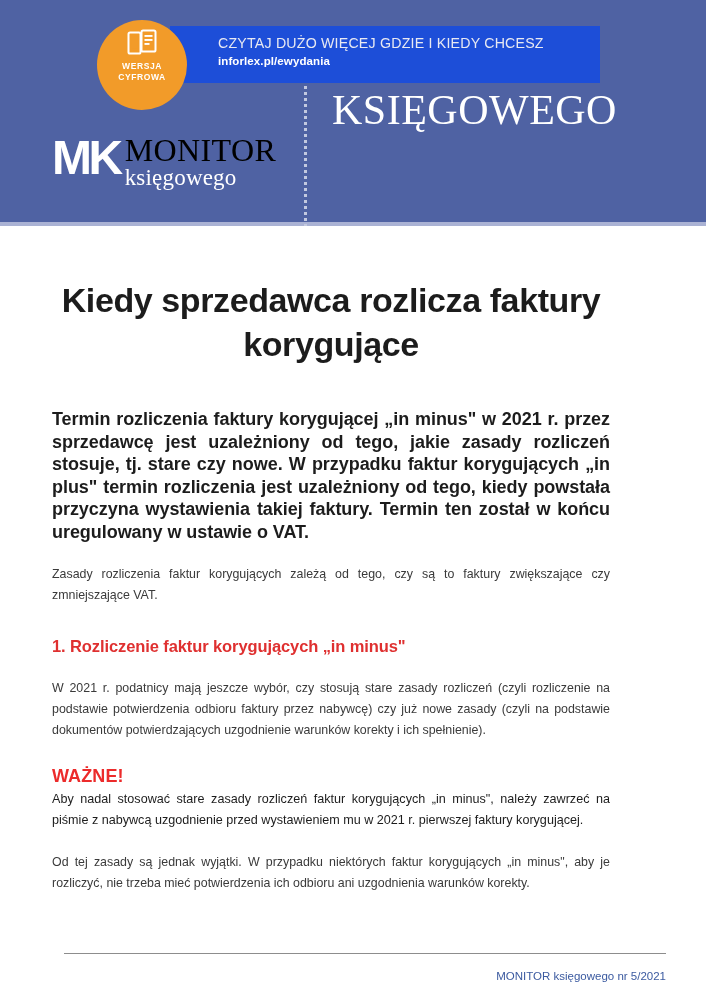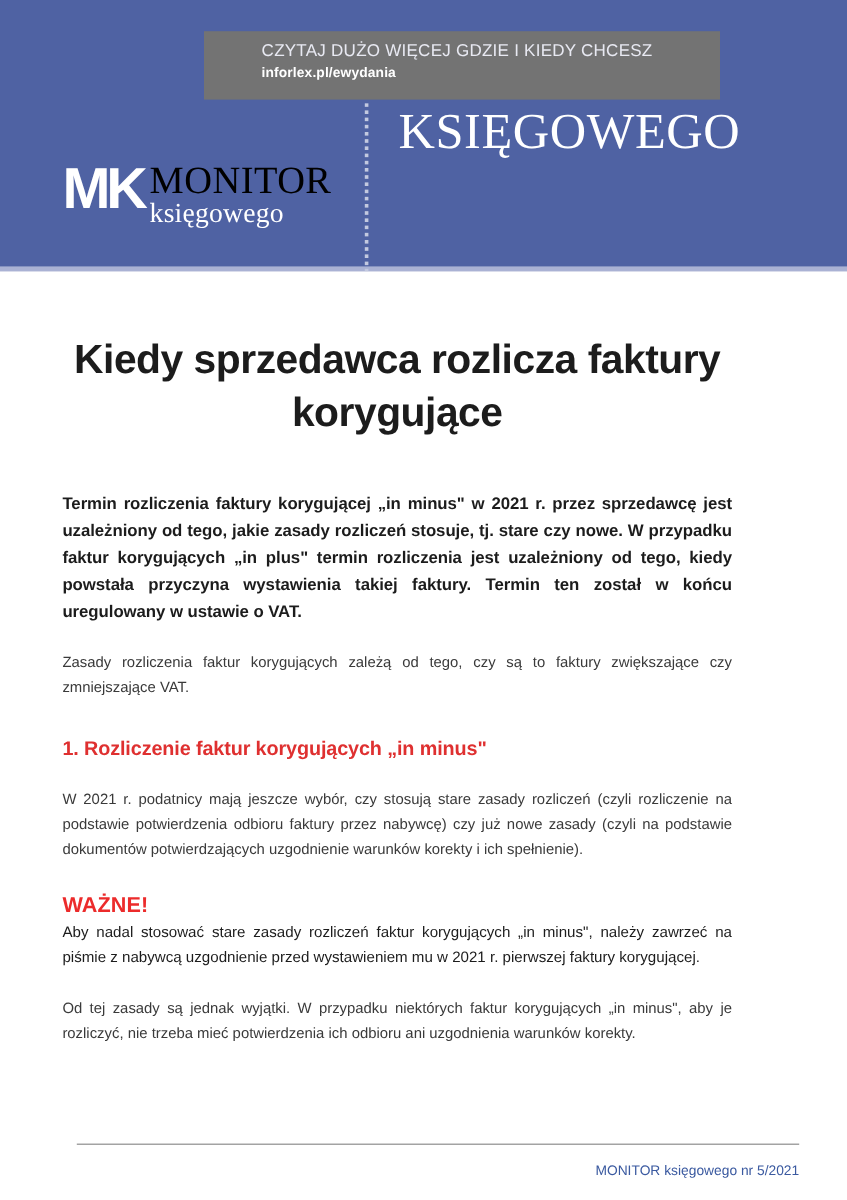--- a/index.html
+++ b/index.html
@@ -62,21 +62,21 @@
   }
   .badge-text-wrap { margin-top: 4px; }
 
   
   .promo-box {
     position: absolute;
     left: 170px;
     top: 26px;
     width: 430px;
     height: 57px;
-    background: #737373;
+    background: #1d4ed8;
     box-sizing: border-box;
     padding: 8px 4px 0 48px;
     z-index: 2;
   }
   .promo-headline {
     color: #e8e9f2;
     font-size: 14.2px;
     letter-spacing: 0.2px;
     line-height: 18px;
     font-family: "Liberation Sans", sans-serif;
@@ -182,21 +182,21 @@
     font-weight: bold;
     font-size: 34px;
     line-height: 44px;
     letter-spacing: -0.4px;
   }
   .lead {
     margin: 42px 0 0 0;
     color: #1c1c1c;
     font-family: "Liberation Sans", sans-serif;
     font-weight: bold;
-    font-size: 14px;
+    font-size: 18px;
     line-height: 22.5px;
     text-align: justify;
     letter-spacing: -0.05px;
   }
   .body-p {
     margin: 21px 0 0 0;
     color: #3a3a3a;
     font-family: "Liberation Sans", sans-serif;
     font-size: 12.4px;
     line-height: 21px;
@@ -251,20 +251,36 @@
     font-size: 11.5px;
     line-height: 16px;
     padding: 14px 0 16px 0;
   }
 </style>
 </head>
 <body>
 
 <div class="masthead">
 
+  <div class="digital-badge">
+    <span>
+      <svg width="30" height="28" viewBox="0 0 30 28" aria-hidden="true">
+        <rect x="1.5" y="3.5" width="12" height="21" rx="1.6" fill="none" stroke="#ffffff" stroke-width="2"></rect>
+        <rect x="4.6" y="6.6" width="5.8" height="13" fill="#f29b29"></rect>
+        <rect x="14.5" y="1.5" width="14" height="21" rx="1.6" fill="none" stroke="#ffffff" stroke-width="2"></rect>
+        <rect x="17.5" y="6" width="8" height="1.9" fill="#ffffff"></rect>
+        <rect x="17.5" y="10" width="8" height="1.9" fill="#ffffff"></rect>
+        <rect x="17.5" y="14" width="5" height="1.9" fill="#ffffff"></rect>
+      </svg>
+    </span>
+    <div class="badge-text-wrap">
+      <div class="badge-line">WERSJA</div>
+      <div class="badge-line">CYFROWA</div>
+    </div>
+  </div>
 
   <div class="promo-box">
     <div class="promo-headline">CZYTAJ DUŻO WIĘCEJ GDZIE I KIEDY CHCESZ</div>
     <div class="promo-url">inforlex.pl/ewydania</div>
   </div>
 
   <div class="vert-divider"></div>
 
   <div class="mk-logo">
     <div class="mk-mark">MK</div>

